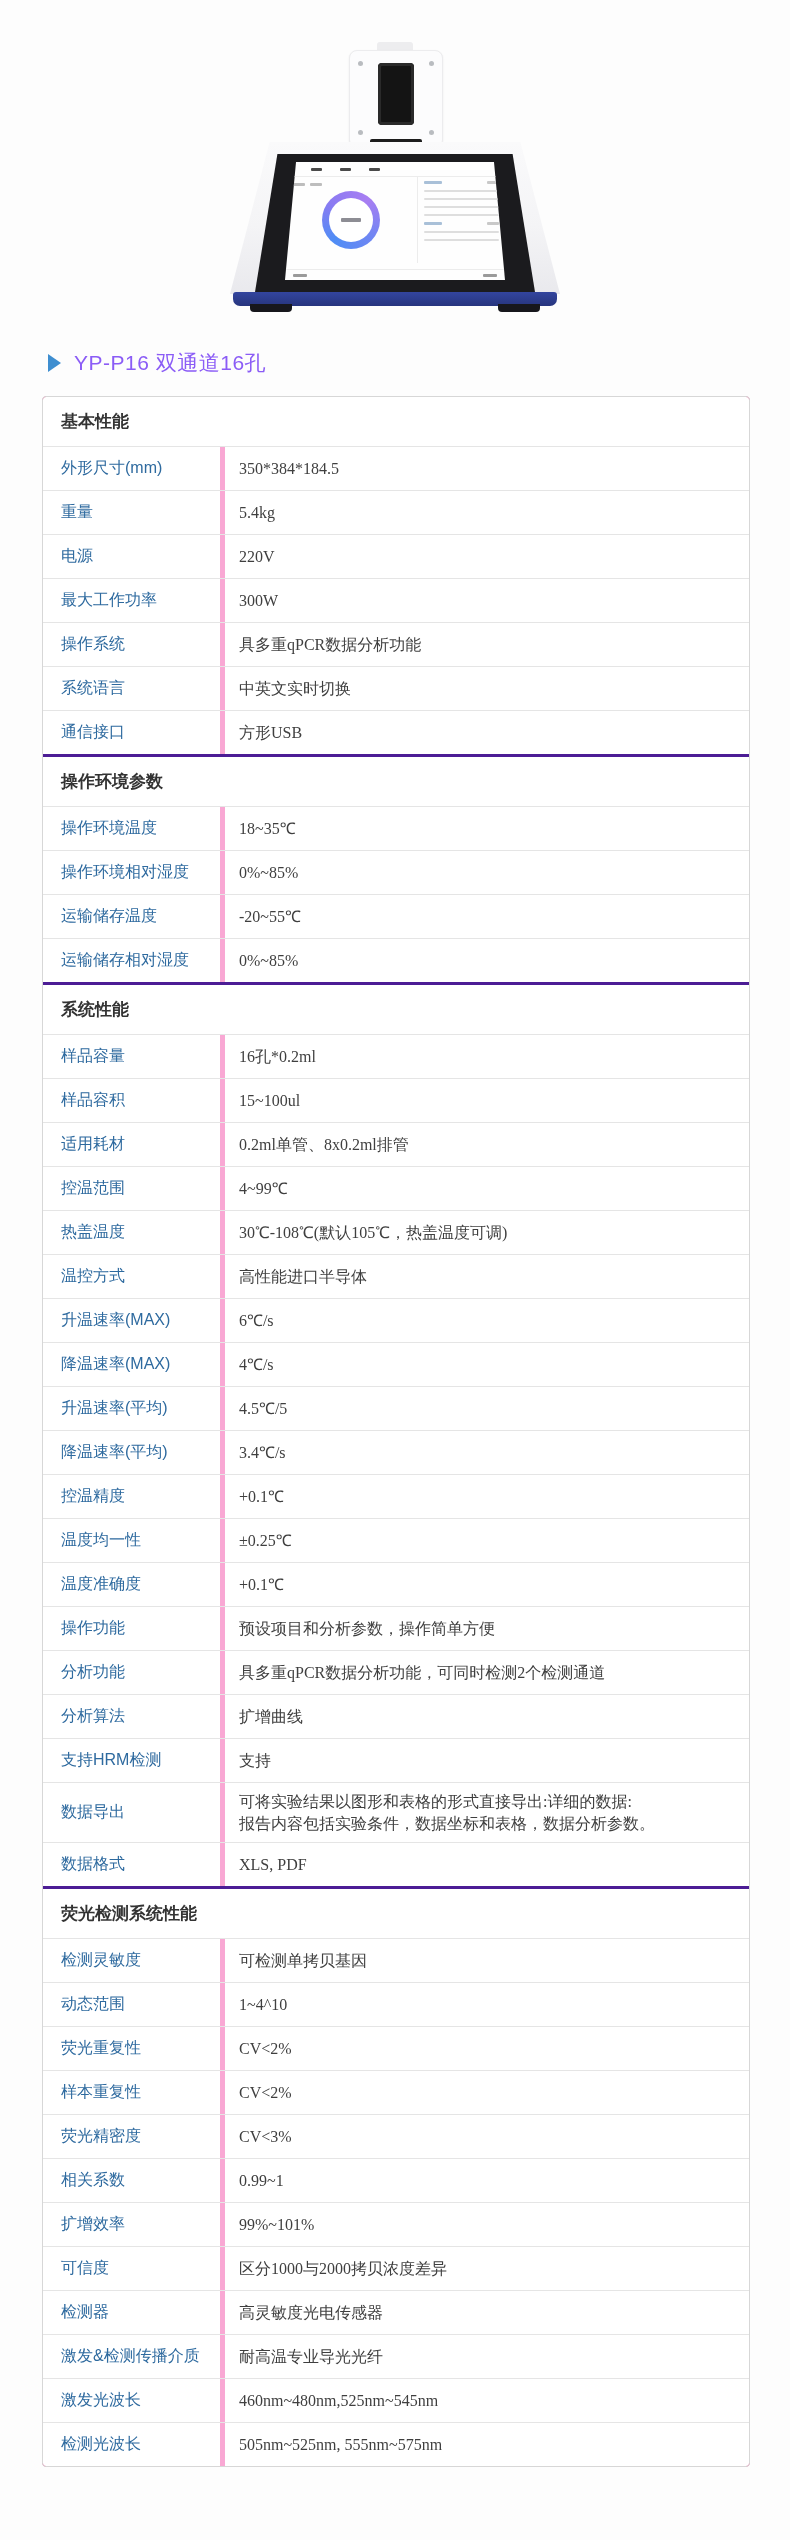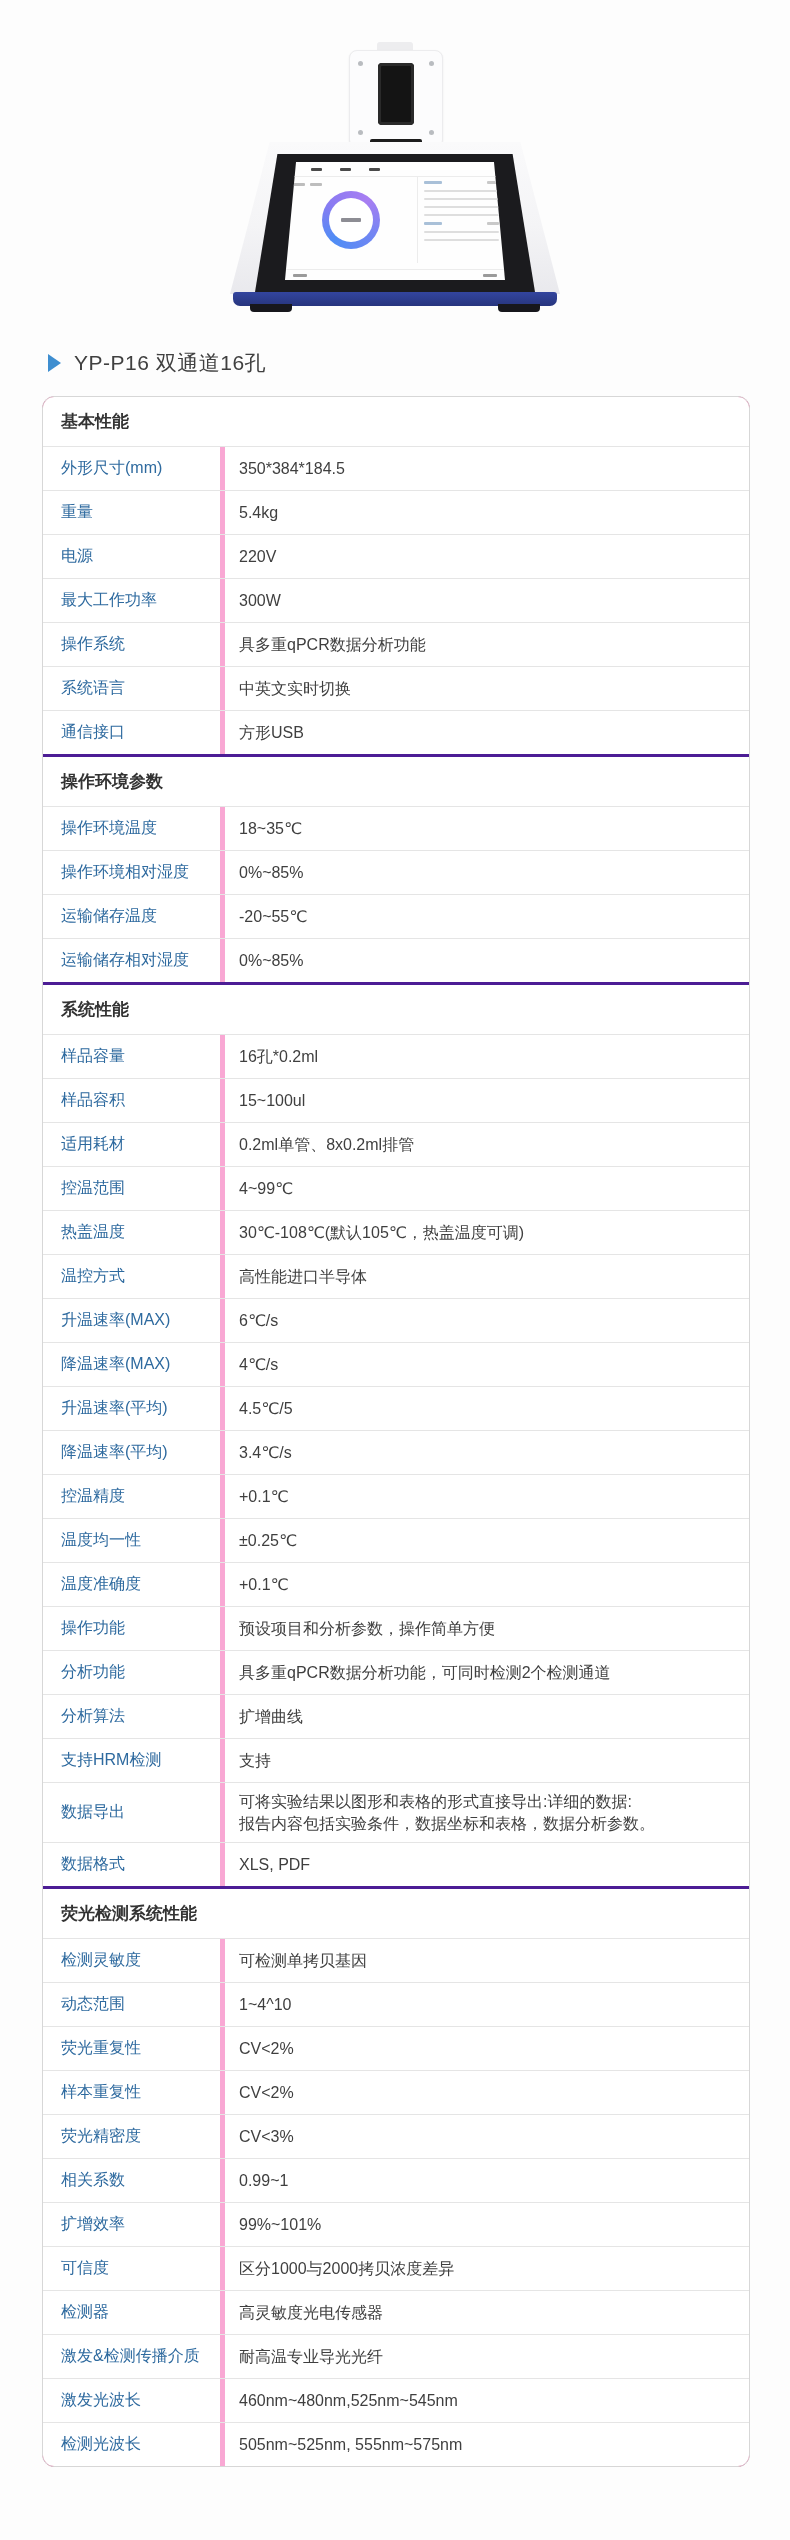--- a/index.html
+++ b/index.html
@@ -44,28 +44,28 @@
   .ln{height:2px;background:#dedede;border-radius:1px;margin:6px 0;}
   .scr-status{position:absolute;left:0;right:0;bottom:0;height:10px;border-top:1px solid #ececec;display:flex;align-items:center;justify-content:space-between;padding:0 8px;}
   .sb{width:14px;height:3px;background:#9a9a9a;border-radius:1px;}
   .base{position:absolute;left:3px;top:250px;width:324px;height:14px;border-radius:3px 3px 7px 7px;
     background:linear-gradient(180deg,#33459e,#27357e);}
   .foot{position:absolute;top:262px;width:42px;height:8px;background:#17171c;border-radius:0 0 4px 4px;}
   .f1{left:20px}.f2{right:20px}
   
   .title-row{display:flex;align-items:center;gap:13px;margin:18px 0 0 48px;height:30px;}
   .marker{width:0;height:0;border-top:9px solid transparent;border-bottom:9px solid transparent;border-left:13px solid #3e8ed0;}
-  .title-text{font-size:21px;color:#404040;letter-spacing:.5px;}
+  .title-text{font-size:21px;color:#8b5cf6;letter-spacing:.5px;}
   
-  .spec{width:706px;margin:18px 0 0 42px;background:#be185d;border:1px solid #d7d7d7;border-radius:12px;overflow:hidden;}
+  .spec{width:706px;margin:18px 0 0 42px;background:#be185d;border:1px solid #d7d7d7;border-radius:4px;overflow:hidden;}
   .sec-header{height:49px;display:flex;align-items:center;padding-left:18px;font-size:17px;font-weight:700;color:#333;border-top:3px solid #4c1d95;background:#fff;}
   .sec-header:first-child{border-top:none;}
   .row{display:flex;border-top:1px solid #e5e5e5;background:#fff;}
   .row .label{flex:0 0 182px;box-sizing:border-box;padding:0 8px 0 18px;display:flex;align-items:center;color:#2e6a9f;font-size:16px;border-right:5px solid #f9a8d4;min-height:43px;}
-  .row .value{flex:1;box-sizing:border-box;padding:8px 14px;display:flex;align-items:center;color:#3f3f3f;font-size:16px;line-height:1.35;white-space:pre-line;min-height:27px;}
+  .row .value{flex:1;box-sizing:border-box;padding:8px 14px;display:flex;align-items:center;color:#3f3f3f;font-size:16px;line-height:1.35;white-space:pre-line;min-height:27px;font-family:Liberation Serif, serif;}
 </style>
 </head>
 <body>
 
 <div class="figure">
   <div class="device">
     <div class="mod-tab"></div>
     <div class="module">
       <span class="screw s1"></span>
       <span class="screw s2"></span>

